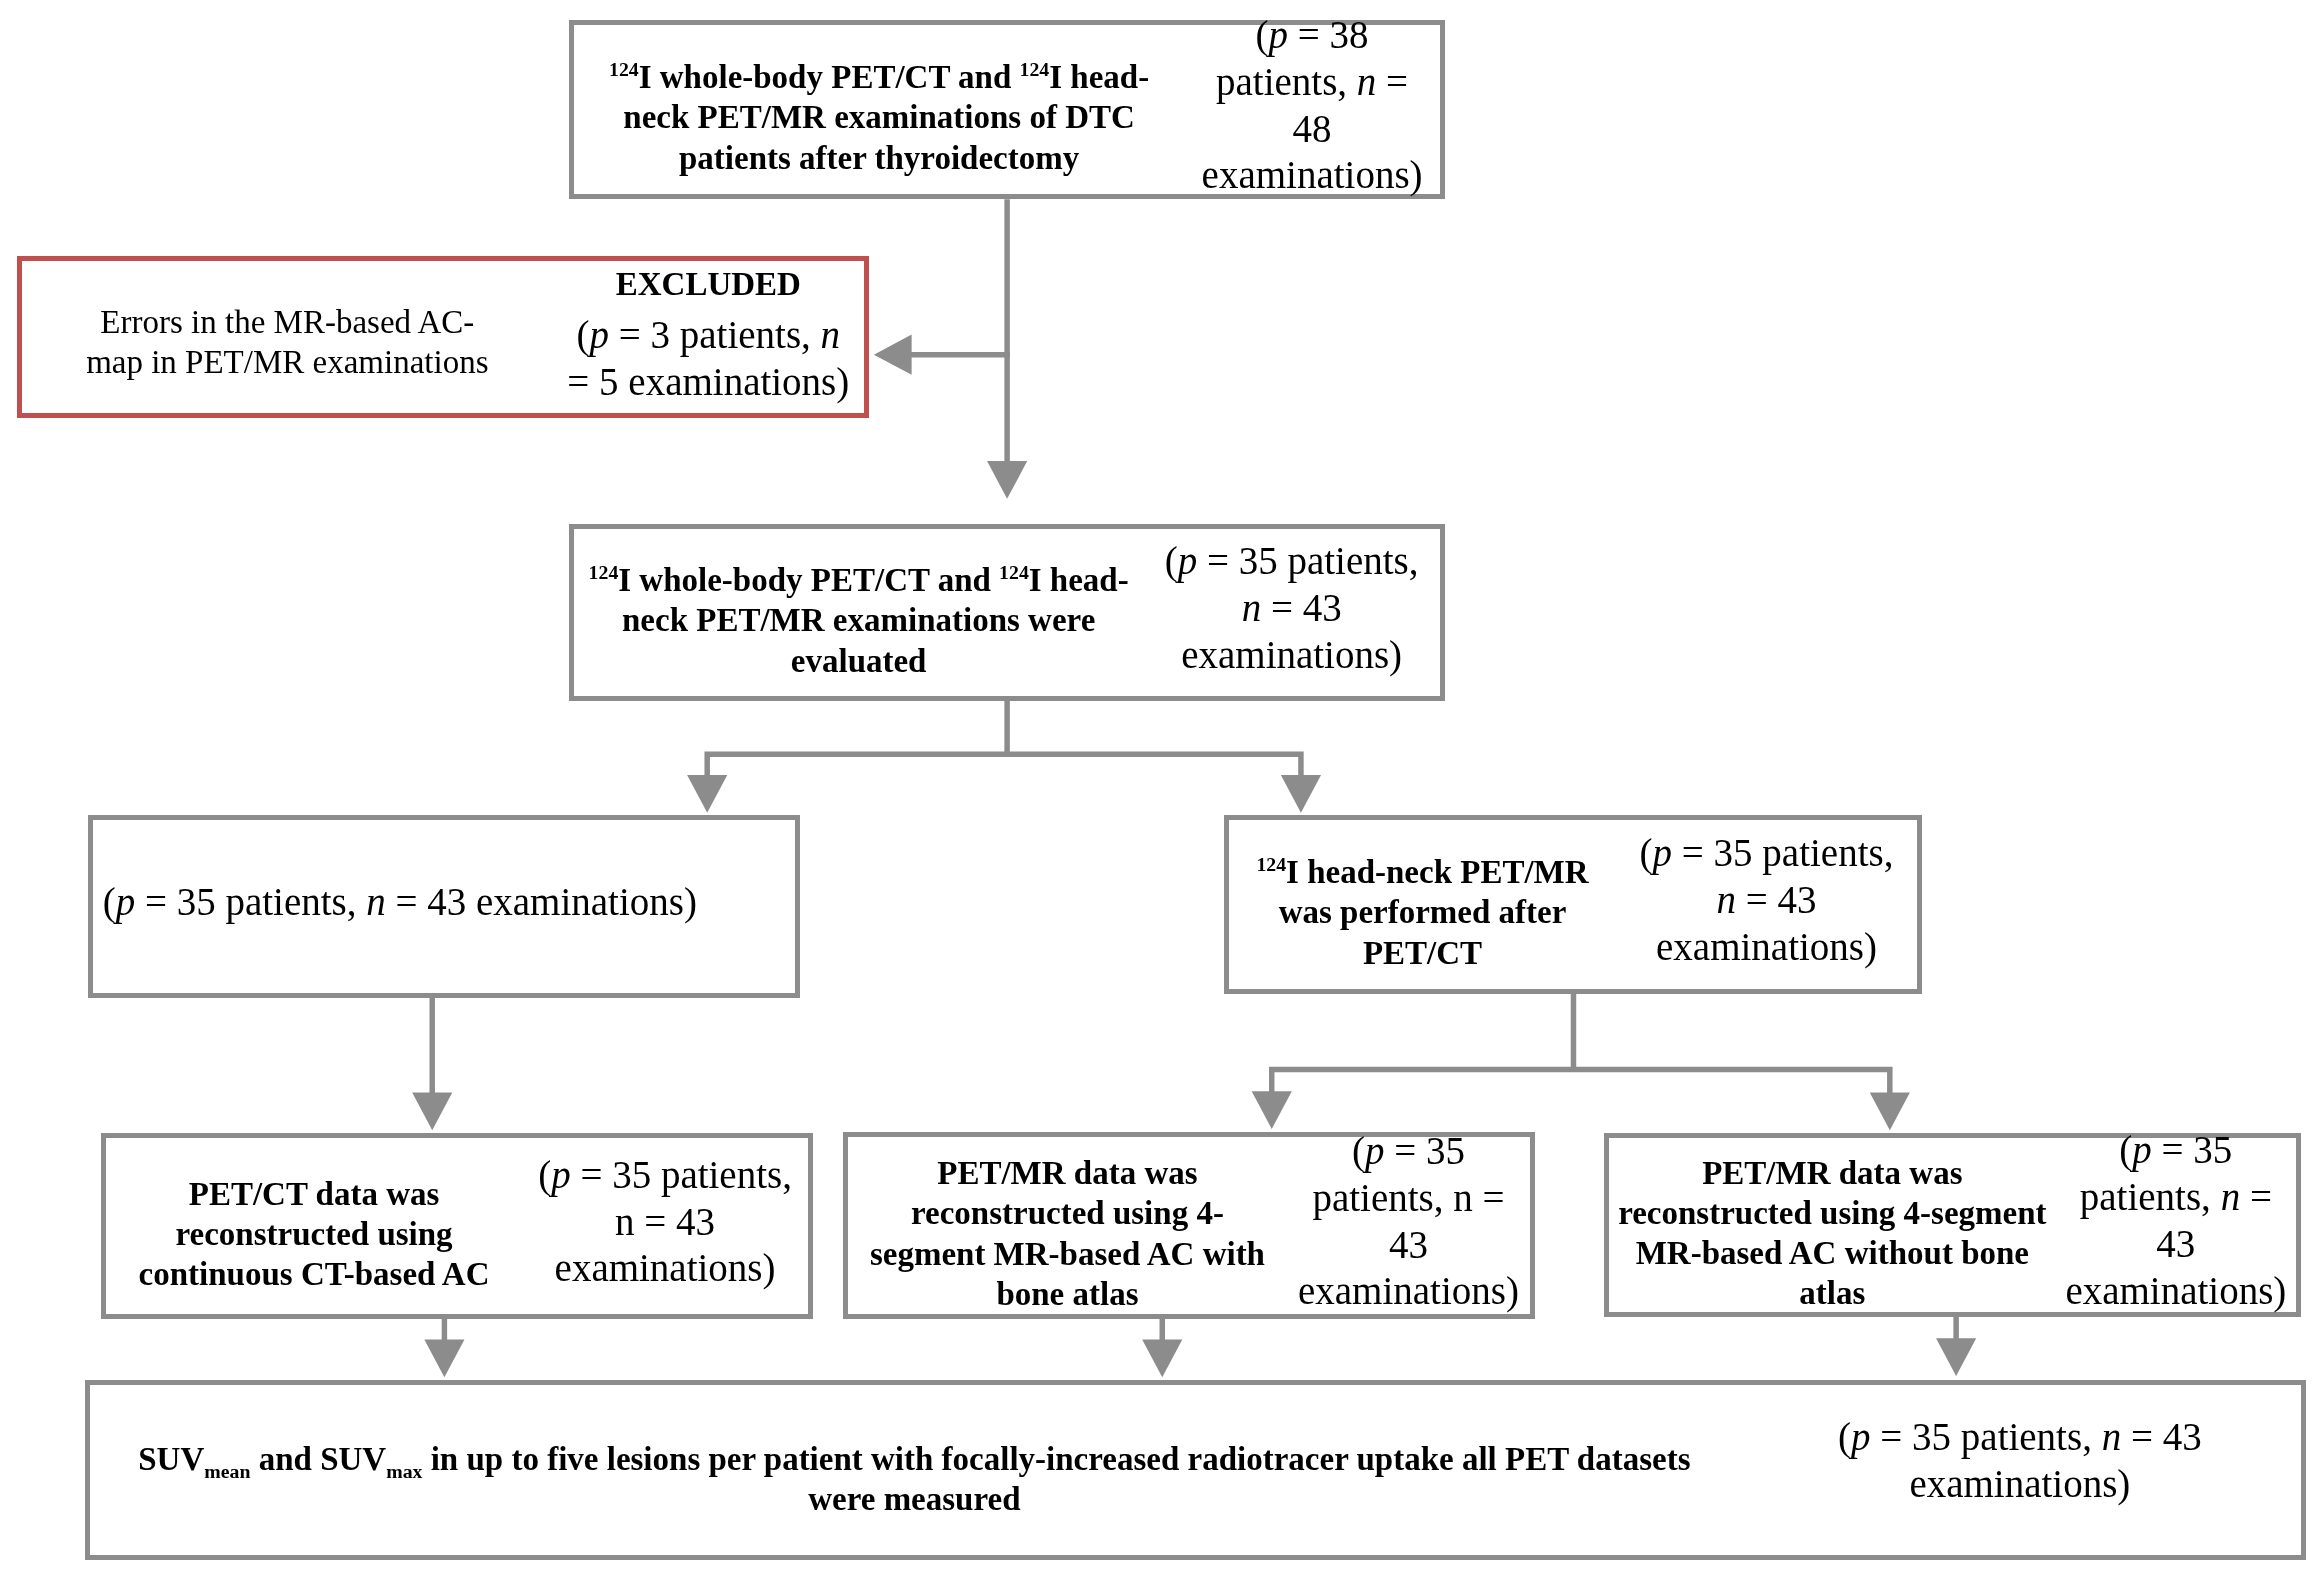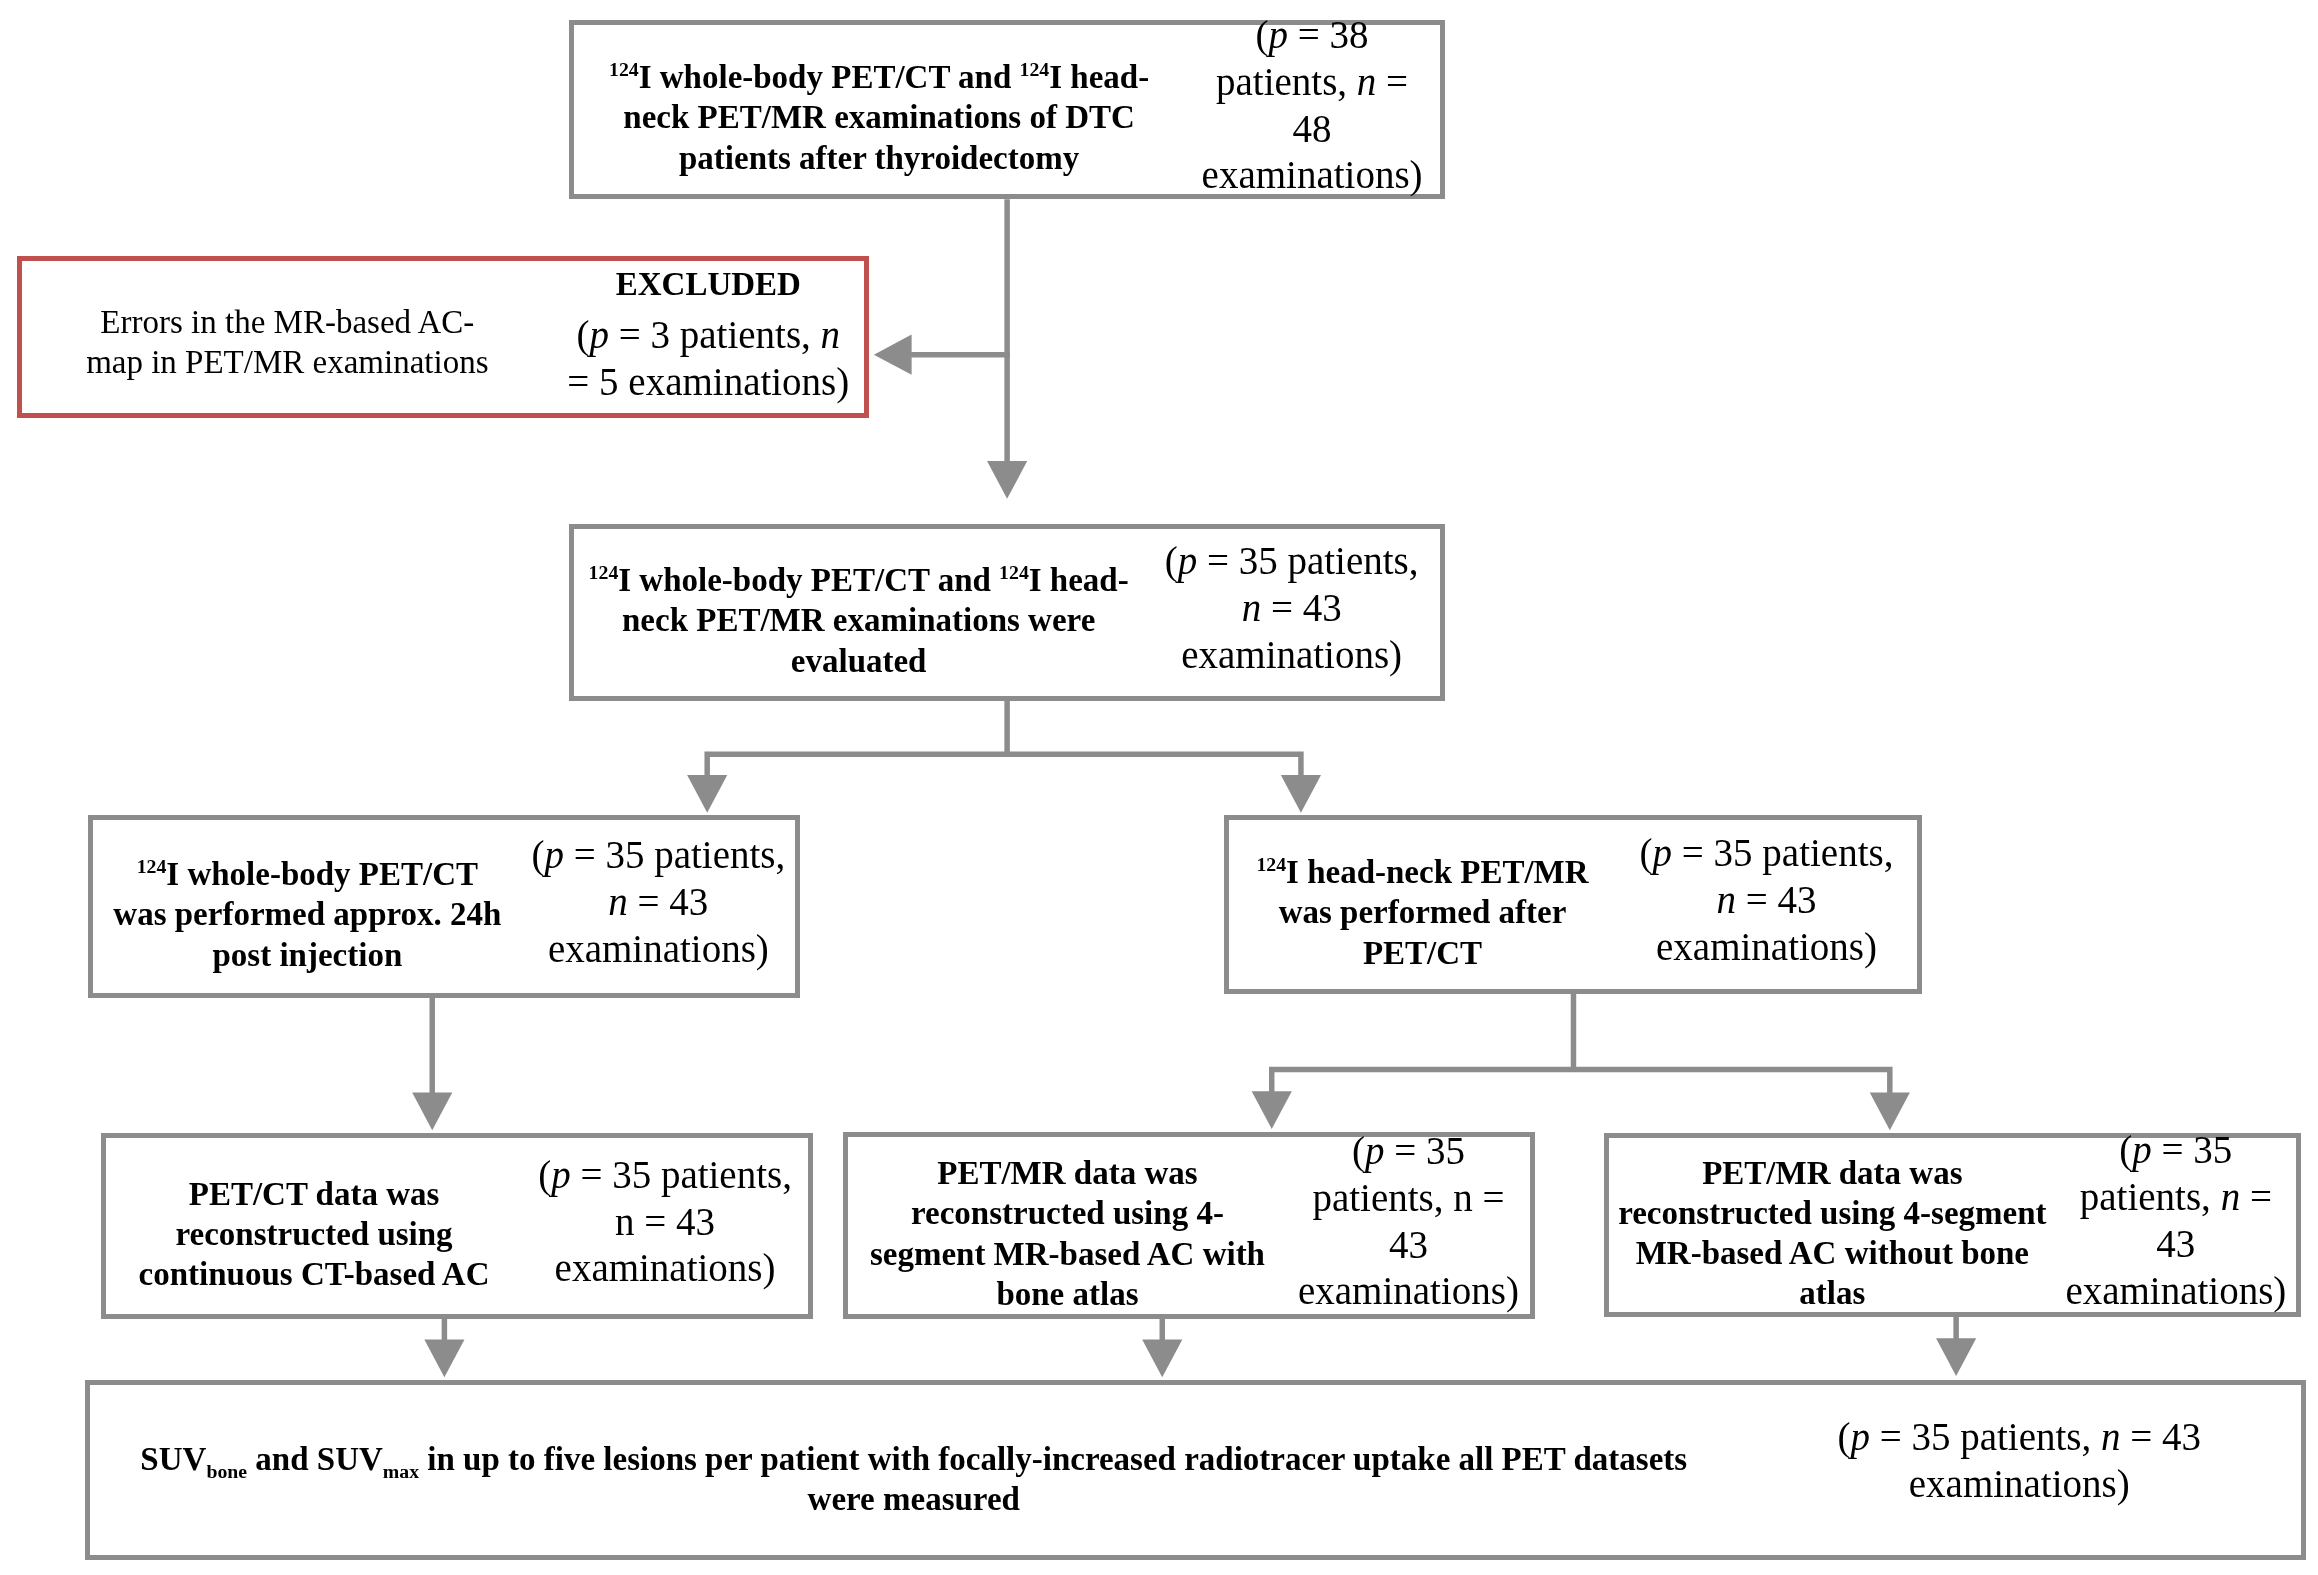--- a/index.html
+++ b/index.html
@@ -107,21 +107,20 @@
       <div class="box-stats">(<i>p</i> = 3 patients, <i>n</i> = 5 examinations)</div>
     </div>
   </div>
 
   <div class="box" style="left:569px;top:524px;width:876px;height:177px;">
     <div class="box-title"><sup>124</sup>I whole-body PET/CT and <sup>124</sup>I head-neck PET/MR examinations were evaluated</div>
     <div class="box-stats">(<i>p</i> = 35 patients, <i>n</i> = 43 examinations)</div>
   </div>
 
   <div class="box" style="left:88px;top:815px;width:712px;height:183px;">
-    <div class="box-title"><sup>124</sup>I whole-body PET/CT was performed approx. 24h post injection</div>
     <div class="box-stats">(<i>p</i> = 35 patients, <i>n</i> = 43 examinations)</div>
   </div>
 
   <div class="box" style="left:1224px;top:815px;width:698px;height:179px;">
     <div class="box-title"><sup>124</sup>I head-neck PET/MR was performed after PET/CT</div>
     <div class="box-stats">(<i>p</i> = 35 patients, <i>n</i> = 43 examinations)</div>
   </div>
 
   <div class="box box--reco" style="left:101px;top:1133px;width:712px;height:186px;">
     <div class="box-title">PET/CT data was reconstructed using continuous CT-based AC</div>
@@ -132,18 +131,18 @@
     <div class="box-title">PET/MR data was reconstructed using 4-segment MR-based AC with bone atlas</div>
     <div class="box-stats">(<i>p</i> = 35 patients, n = 43 examinations)</div>
   </div>
 
   <div class="box box--reco" style="left:1604px;top:1133px;width:697px;height:184px;">
     <div class="box-title">PET/MR data was reconstructed using 4-segment MR-based AC without bone atlas</div>
     <div class="box-stats">(<i>p</i> = 35 patients, <i>n</i> = 43 examinations)</div>
   </div>
 
   <div class="box box--suv" style="left:85px;top:1380px;width:2221px;height:180px;">
-    <div class="box-title">SUV<sub>bone</sub> and SUV<sub>max</sub> in up to five lesions per patient with focally-increased radiotracer uptake all PET datasets were measured</div>
+    <div class="box-title">SUV<sub>mean</sub> and SUV<sub>max</sub> in up to five lesions per patient with focally-increased radiotracer uptake all PET datasets were measured</div>
     <div class="box-stats">(<i>p</i> = 35 patients, <i>n</i> = 43 examinations)</div>
   </div>
 
 </div>
 
 
 </body></html>

